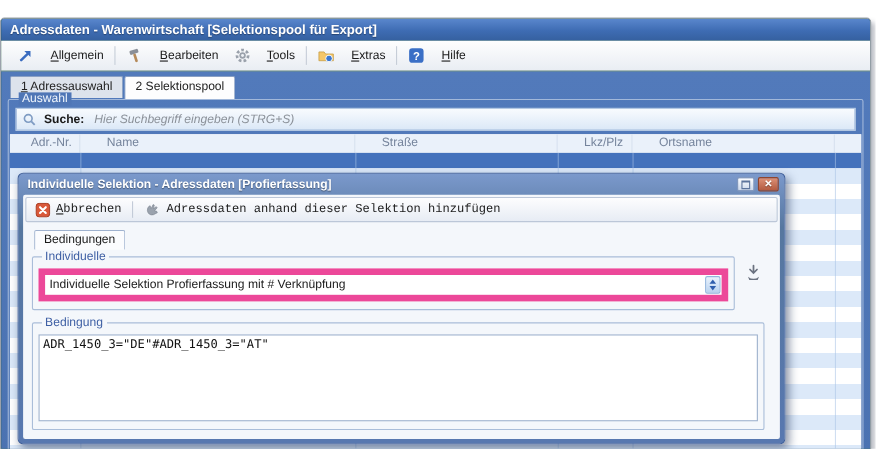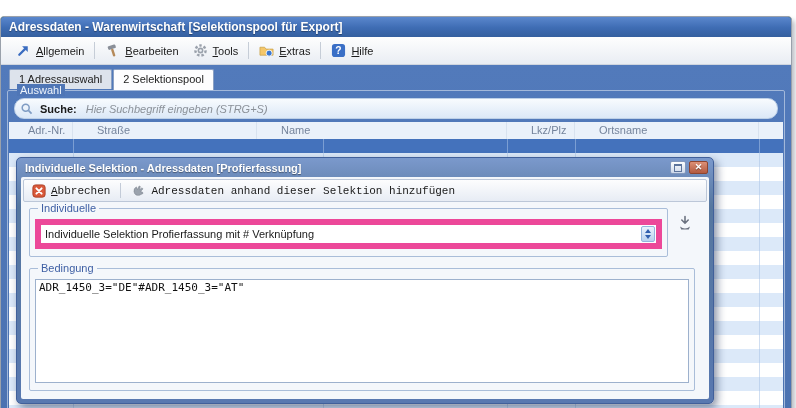--- a/index.html
+++ b/index.html
@@ -22,21 +22,21 @@
     height:20px;flex:0 0 20px;display:flex;align-items:center;
     background:linear-gradient(180deg,#5a87cd 0%,#3e6cb3 55%,#35609f 100%);
     color:#fff;font-weight:bold;font-size:12px;padding-left:8px;
     text-shadow:0 1px 1px rgba(0,0,0,.35);
   }
   .menubar{
     height:27px;flex:0 0 27px;display:flex;align-items:center;
     background:linear-gradient(180deg,#fefefe,#e9edf3);
     border-bottom:1px solid #d0d6df;padding:0 8px;
   }
-  .menu-item{display:flex;align-items:center;gap:5px;padding:3px 7px;border-radius:2px;cursor:default;}
+  .menu-item{display:flex;align-items:center;gap:15px;padding:3px 7px;border-radius:2px;cursor:default;}
   .menu-sep{width:1px;height:17px;background:#c6cdd7;margin:0 3px;}
 
   
   .content{
     position:relative;flex:1;
     background:linear-gradient(180deg,#527abb,#4b72b1);
   }
   .tabs{position:absolute;left:8px;top:4px;display:flex;}
   .tab{
     height:16px;padding:3px 9px 0;background:#dde3ec;color:#222;
@@ -48,21 +48,21 @@
     position:absolute;left:6px;top:25px;right:6px;bottom:7px;
     border:1px solid #a2b8da;border-radius:2px;
   }
   .groupbox > .gb-label{
     position:absolute;top:-7px;left:9px;padding:0 3px;
     color:#eef4fc;background:#4f76b6;line-height:12px;
   }
   .search-row{
     position:absolute;left:6px;top:7px;right:6px;height:19px;
     background:linear-gradient(180deg,#f8fbfe,#dbe8f7);
-    border:1px solid #bdd0e7;border-radius:10px;
+    border:1px solid #bdd0e7;border-radius:0;
     display:flex;align-items:center;padding-left:5px;
   }
   .search-label{font-weight:bold;margin-left:6px;}
   .search-placeholder{margin-left:9px;color:#8b9199;font-style:italic;}
 
   .table{position:absolute;left:1px;top:31px;right:1px;bottom:1px;background:#fff;overflow:hidden;}
   .thead{height:17px;display:flex;background:#eaf1fa;border-bottom:1px solid #cdd9e9;color:#75849c;}
   .th{padding:2px 0 0 24px;border-right:1px solid #d8e2ef;box-sizing:border-box;overflow:hidden;white-space:nowrap;}
   .th:first-child{padding-left:19px;}
   .th:last-child{border-right:none;}
@@ -225,22 +225,22 @@
               <line x1="9.6" y1="9.6" x2="13.2" y2="13.2" stroke="#7f9cc3" stroke-width="2"></line>
             </svg>
         </span>
         <span class="search-label">Suche:</span>
         <span class="search-placeholder">Hier Suchbegriff eingeben (STRG+S)</span>
       </div>
 
       <div class="table">
         <div class="thead">
           <div class="th c0">Adr.-Nr.</div>
+          <div class="th c1">Name</div>
           <div class="th c2">Straße</div>
-          <div class="th c1">Name</div>
           <div class="th c3">Lkz/Plz</div>
           <div class="th c4">Ortsname</div>
           <div class="th c5">Land</div>
         </div>
         <div class="tbody">
           <div class="row-selected"></div>
           <div class="stripes"></div>
           <div class="vline" style="left:64px"></div>
           <div class="vline" style="left:314px"></div>
           <div class="vline" style="left:498px"></div>
@@ -277,20 +277,21 @@
           <div class="tool-btn">
             <span>
               <svg width="15" height="15" viewBox="0 0 16 16">
                   <path d="M3.2 9.2 q-.4-3.8 2.6-5 l1.1 2.8 1.8-3.8 1.2.5 -.9 3.4 2.8-1.9 .9 1.1 -2.6 2.8 q2.9.2 2.7 2 l-3.8 1.9 q-4.8 1-5.8-3.8z" fill="#9aa2ad" stroke="#7c848f" stroke-width=".6"></path>
                 </svg>
             </span>
             <span>Adressdaten anhand dieser Selektion hinzufügen</span>
           </div>
         </div>
 
+        <div class="dlg-tab">Bedingungen</div>
 
         <div class="bez-row">
           <fieldset>
             <legend>Individuelle</legend>
             <div class="combo">
               <span class="combo-text">Individuelle Selektion Profierfassung mit # Verknüpfung</span>
               <span class="combo-spin">
                 <span class="arr-up"></span>
                 <span class="arr-dn"></span>
               </span>

